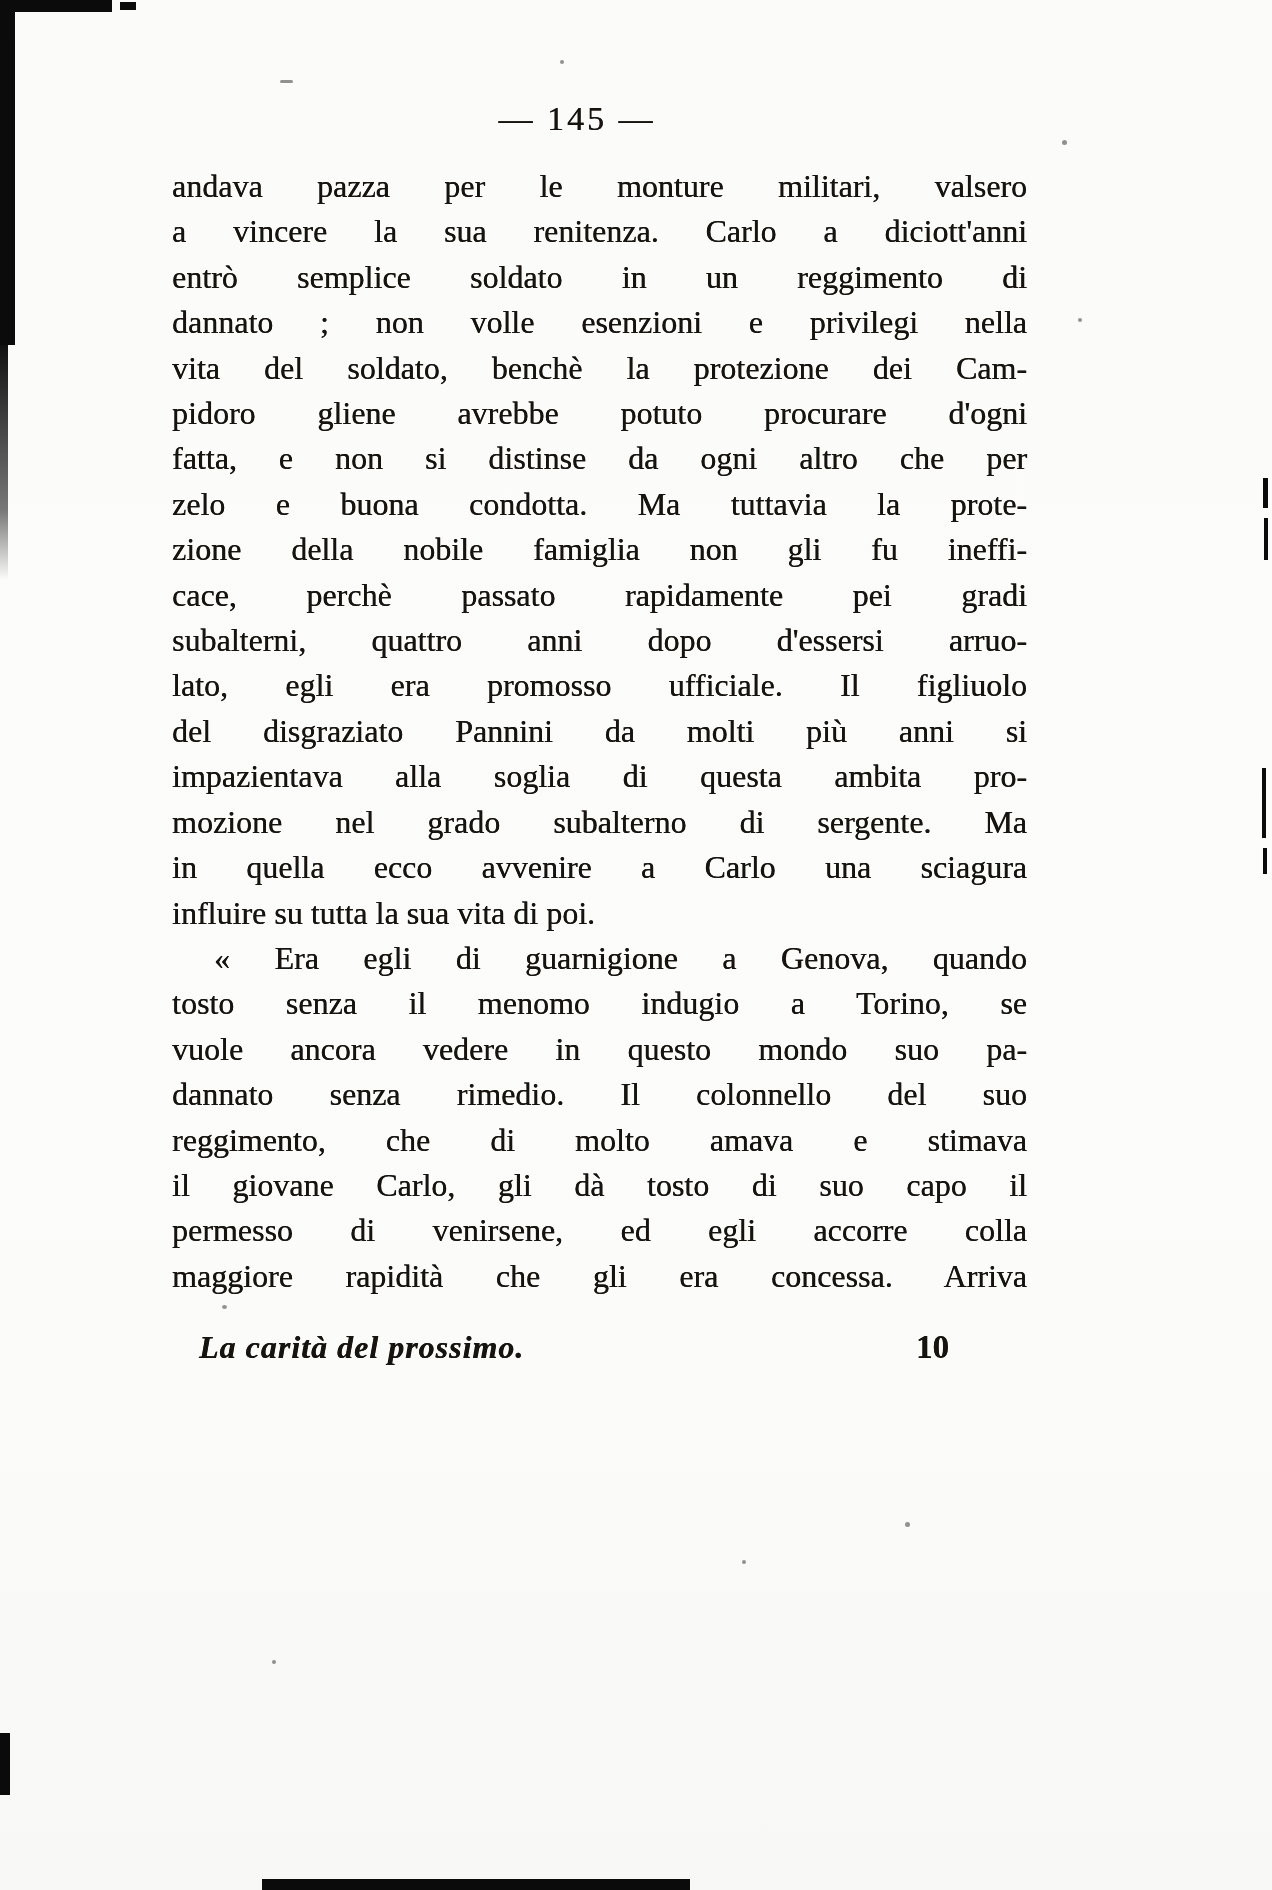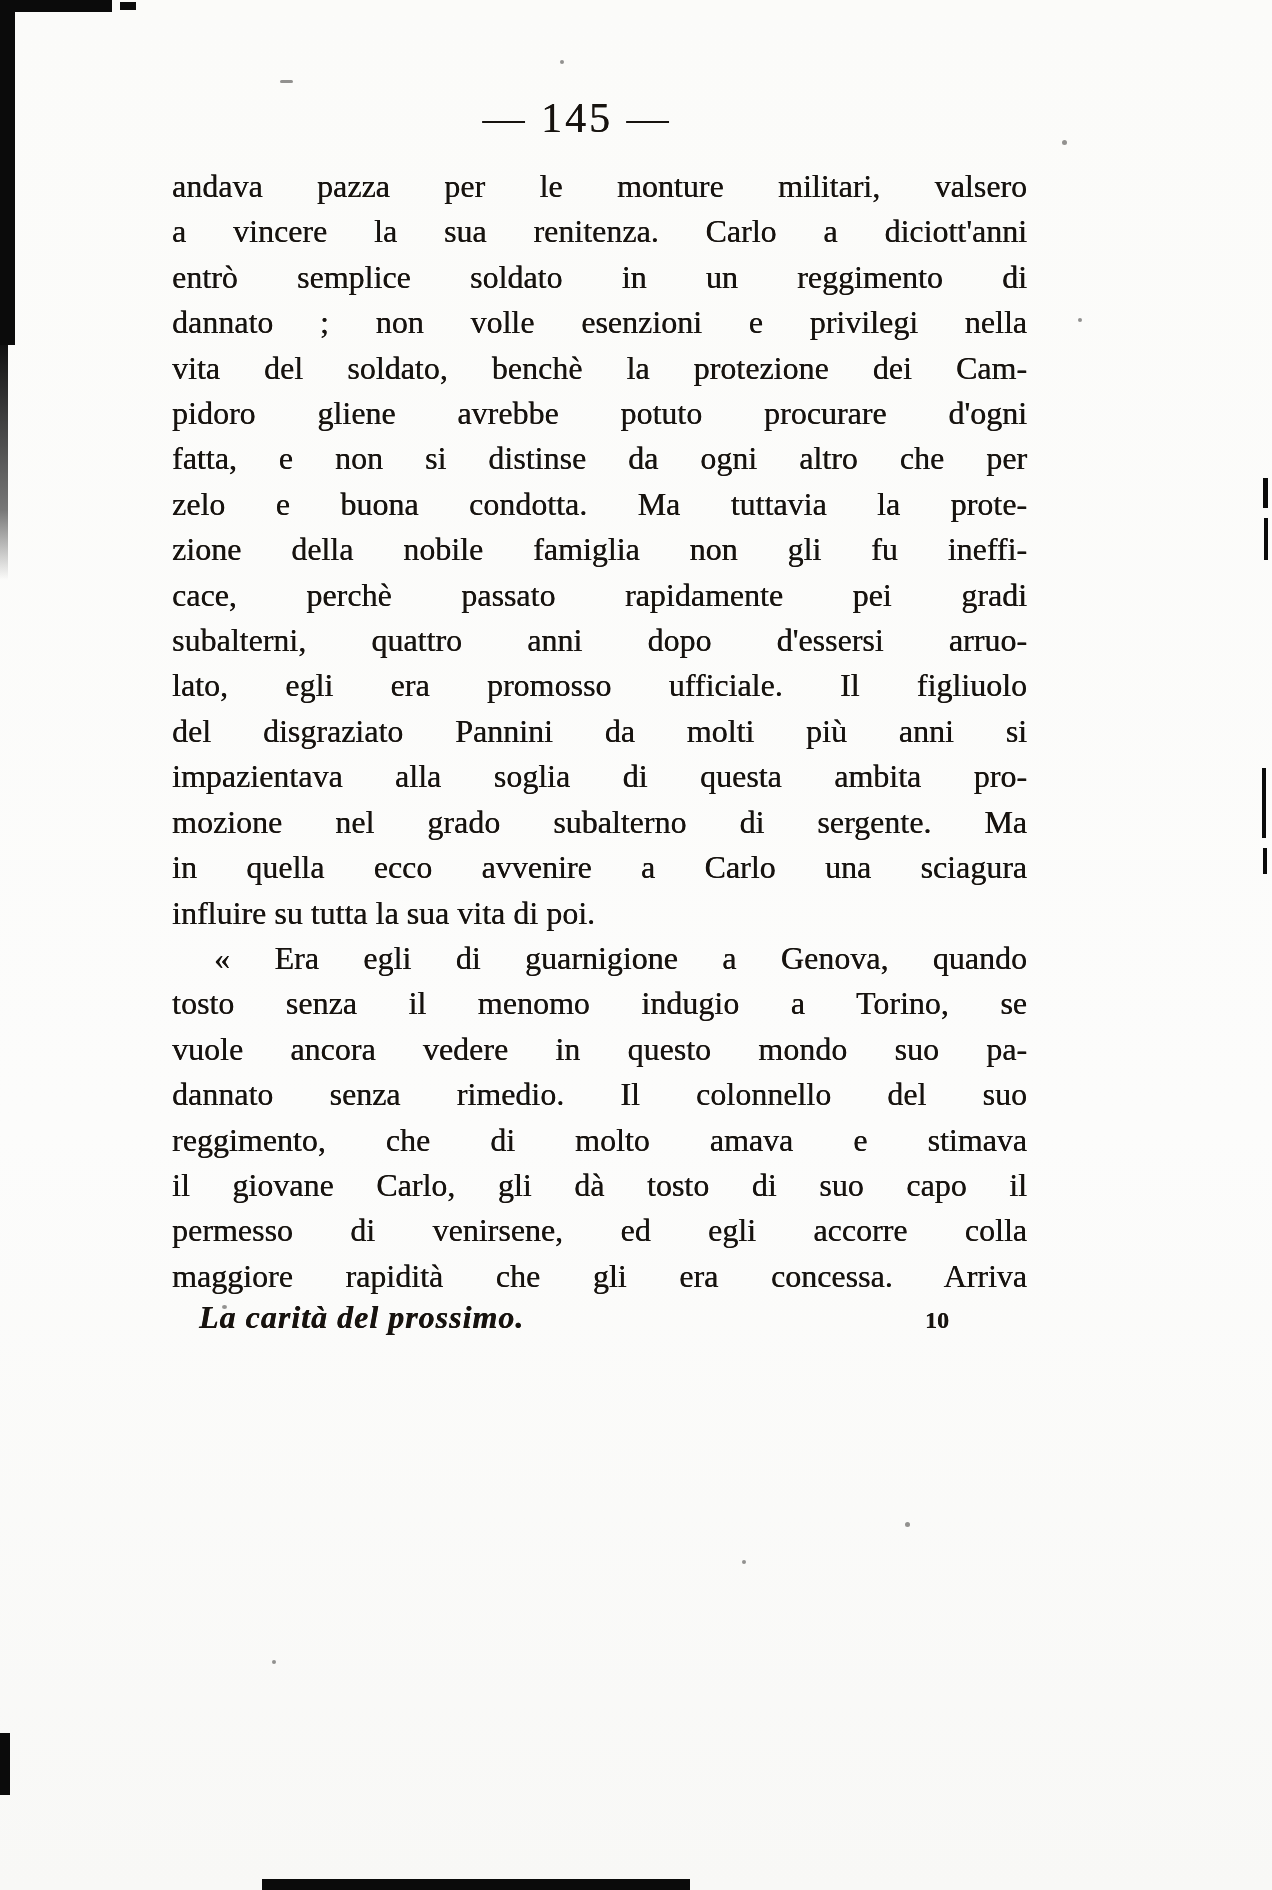--- a/index.html
+++ b/index.html
@@ -15,57 +15,58 @@
 
   .text-block {
     position: absolute;
     left: 127px;
     top: 96px;
     width: 900px;
   }
 
   .page-number {
     text-align: center;
-    font-size: 42px;
+    font-size: 34px;
     line-height: 45px;
     letter-spacing: 3px;
     margin-bottom: 23px;
     text-shadow: 0.3px 0 0 currentColor;
   }
 
   .line {
     font-size: 32px;
     line-height: 45.4px;
     text-align: justify;
     text-align-last: justify;
     text-shadow: 0.3px 0 0 currentColor;
     white-space: normal;
     margin-left: 45px;
   }
   .line.para-end { text-align-last: left; }
   .line.para-start { text-indent: 42px; }
 
   .footer {
+    margin-top: 30px;
     display: flex;
     align-items: baseline;
     font-size: 32px;
     text-shadow: 0.3px 0 0 currentColor;
     justify-content: flex-end;
   }
   .footer-title {
     font-style: italic;
     font-weight: bold;
     margin-left: 72px;
     letter-spacing: 1px;
   }
   .footer-sig {
     margin-left: auto;
     margin-right: 78px;
     font-weight: bold;
-    font-size: 24px;
+    font-size: 33px;
   }
 
   .artifact { position: absolute; background: #0b0b0b; }
   .artifact.fade {
     background: linear-gradient(180deg, #111 0%, #777 70%, rgba(150,150,150,0) 100%);
   }
   .speck {
     position: absolute;
     background: #3c3a38;
     border-radius: 50%;

